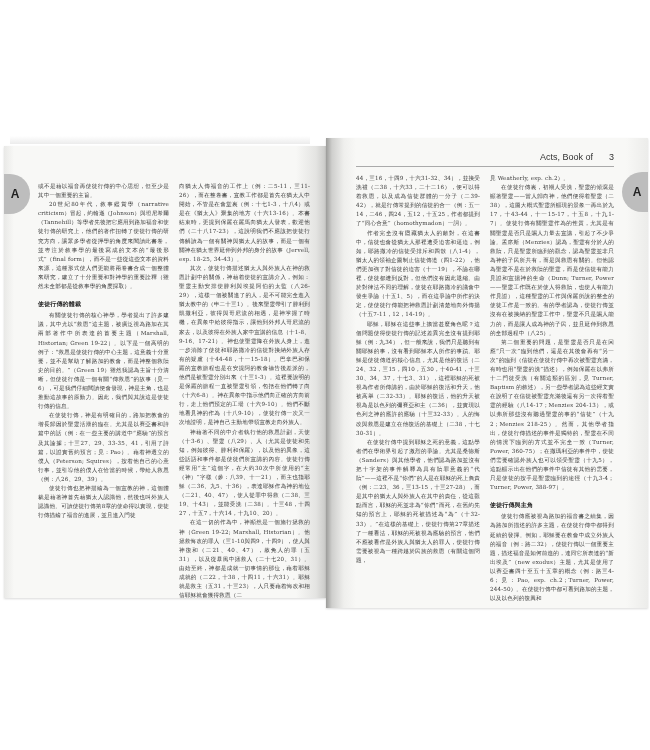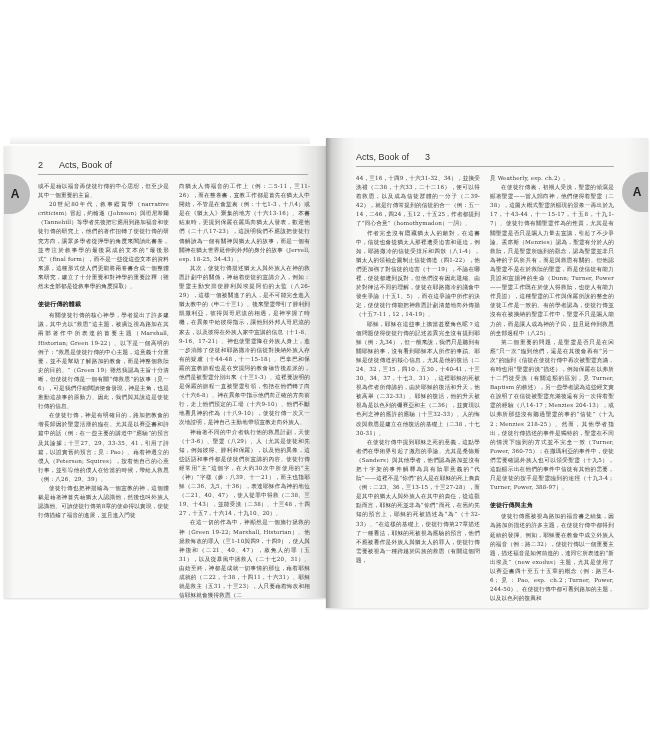--- a/index.html
+++ b/index.html
@@ -21,21 +21,21 @@
     box-shadow: 0 1px 2px rgba(0,0,0,0.15);
   }
   .page-shadow-top {
     position:absolute; left:10px; top:136px; width:300px; height:8px;
     background: linear-gradient(to bottom, rgba(255,255,255,0), rgba(200,200,200,0.35));
   }
   .running-head {
     position:absolute; top:14px; font-family:"Liberation Sans", sans-serif; font-size:9px; color:#333;
   }
   .page-left .running-head { left:34px; width:270px; border-bottom:0.6px solid #aaa; padding-bottom:4px; }
-  .page-right .running-head { left:30px; width:258px; border-bottom:0.6px solid #aaa; padding-bottom:4px; }
+  .page-right .running-head { left:30px; width:258px; text-align:right; border-bottom:0.6px solid #aaa; padding-bottom:4px; }
   .page-num { display:inline-block; margin-right:16px; }
   .page-right .page-num { margin-right:0; margin-left:16px; }
   .thumb-tab {
     position:absolute; width:30px; height:40px; background:#bdbdbd; color:#222;
     font-family:"Liberation Sans", sans-serif; font-weight:bold; font-size:12px;
     display:flex; align-items:center; justify-content:center;
   }
   .page-left .thumb-tab { left:-4px; top:28px; border-radius:0 20px 20px 0; }
   .page-right .thumb-tab { right:-4px; top:34px; border-radius:20px 0 0 20px; }
   .cols {
@@ -52,23 +52,20 @@
   .col h3 {
     font-family:"DejaVu Sans", sans-serif; font-size:6px; font-weight:bold; margin:8px 0 3px 0; color:#222;
   }
 </style>
 </head>
 <body>
 
 <div class="page-shadow-top"></div>
 
 <div class="page page-left">
-  <div class="running-head">
-    <span class="page-num">2</span><span>Acts, Book of</span>
-  </div>
   <div class="thumb-tab">A</div>
   <div class="cols">
     <div class="col">
         <p class="noindent">或不是藉以福音再使徒行傳的中心思想，但至少是其中一個重要的主旨。</p>
         <p>20世紀80年代，敘事鑑賞學（narrative criticism）冒起，約翰遜（Johnson）與坦尼希爾（Tannehill）等學者先後把它應用到路加福音和使徒行傳的研究上，他們的著作扭轉了使徒行傳的研究方向，讓眾多學者從押學的角度來閱讀此書卷，並專注於敘事學的最後寫成的文本的“最後形式”（final form），而不是一些從這些文本的資料來源，這種形式使人們更能將兩卷書合成一個整體來研究，建立了十分重要和對神學的重要詮釋（雖然未全部都是從敘事學的角度探取）。</p>
         <h3>使徒行傳的體裁</h3>
         <p>有關使徒行傳的核心神學，學者提出了許多建議，其中尤以“救恩”這主題，被廣泛視為路加在其兩部著作中所表達的首要主題（Marshall, Historian; Green 19-22）。以下是一個高明的例子：“救恩是使徒行傳的中心主題，這意義十分重要，並不是幫助了解路加的教會，而是神整個救贖史的目的。”（Green 19）雖然我認為主旨十分清晰，但使徒行傳是一個有關“傳救恩”的故事（見一6），可是我們仔細閱讀便會發現，神是主角，也是推動這故事的原動力。因此，我們與其說這是使徒行傳的信息。</p>
         <p>在使徒行傳，神是有明確目的，路加把教會的增長歸因於聖靈活潑的臨在。尤其是以賽亞書和詩篇中的話（例：在一些主要的講道中“應驗”的預言及其論據；十三27、29、33-35、41，引用了詩篇，以證實舊約預言；見：Pao）。藉着神選立的僕人（Peterson; Squires），按着他自己的心意行事，並引導他的僕人在恰當的時候，帶給人救恩（例：八26、29、39）。</p>
         <p>使徒行傳也把神描繪為一個宣教的神，這個體裁是藉著神首先藉猶太人認識他，然後也叫外族人認識他。可讀使徒行傳第8章的使命得以實現，使徒行傳描繪了福音的進展，並且進入門徒</p>
       </div>

